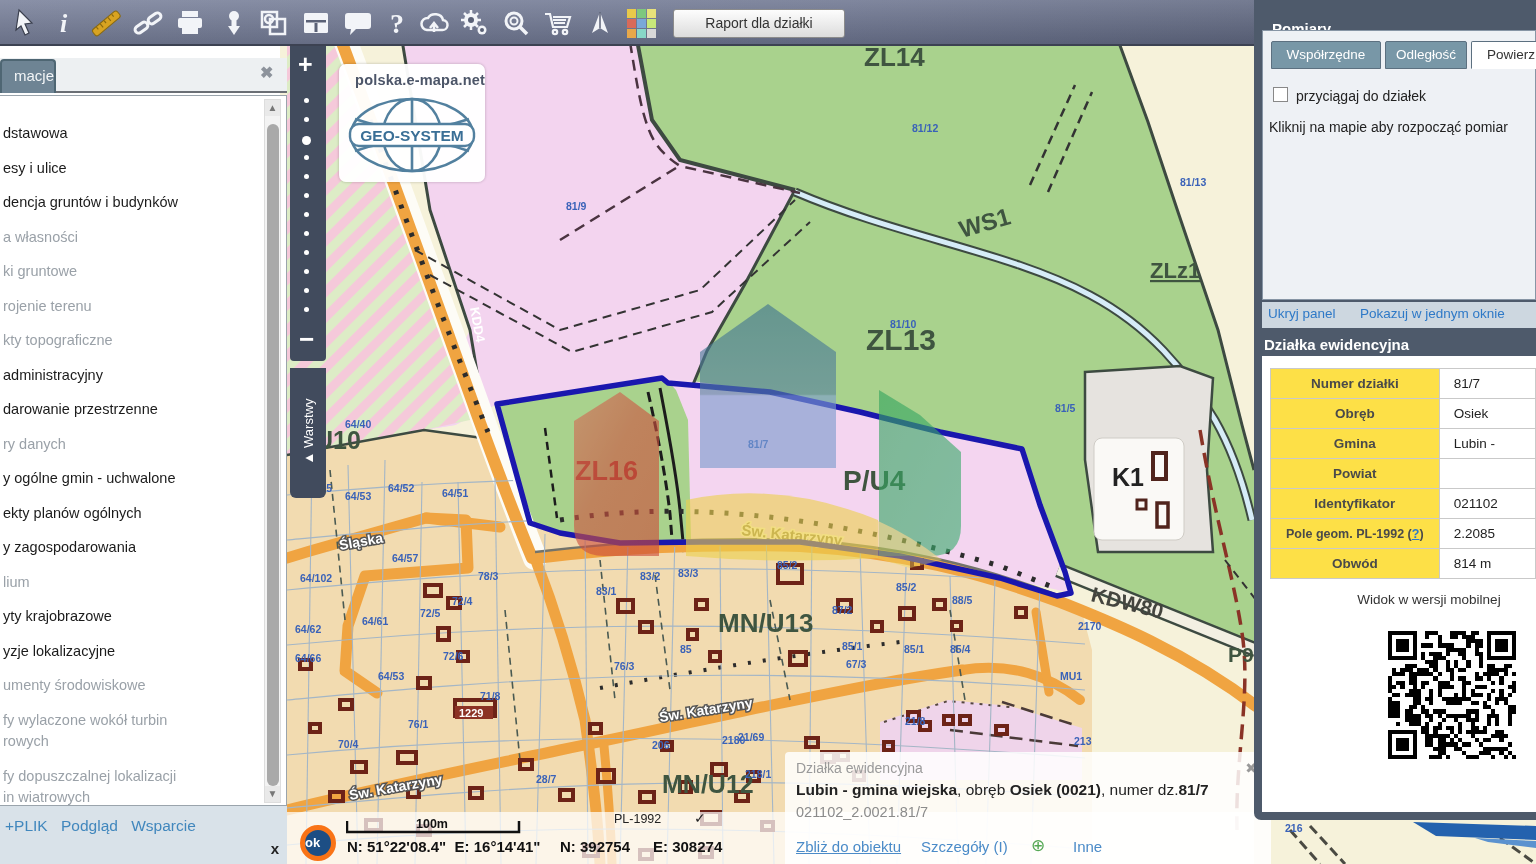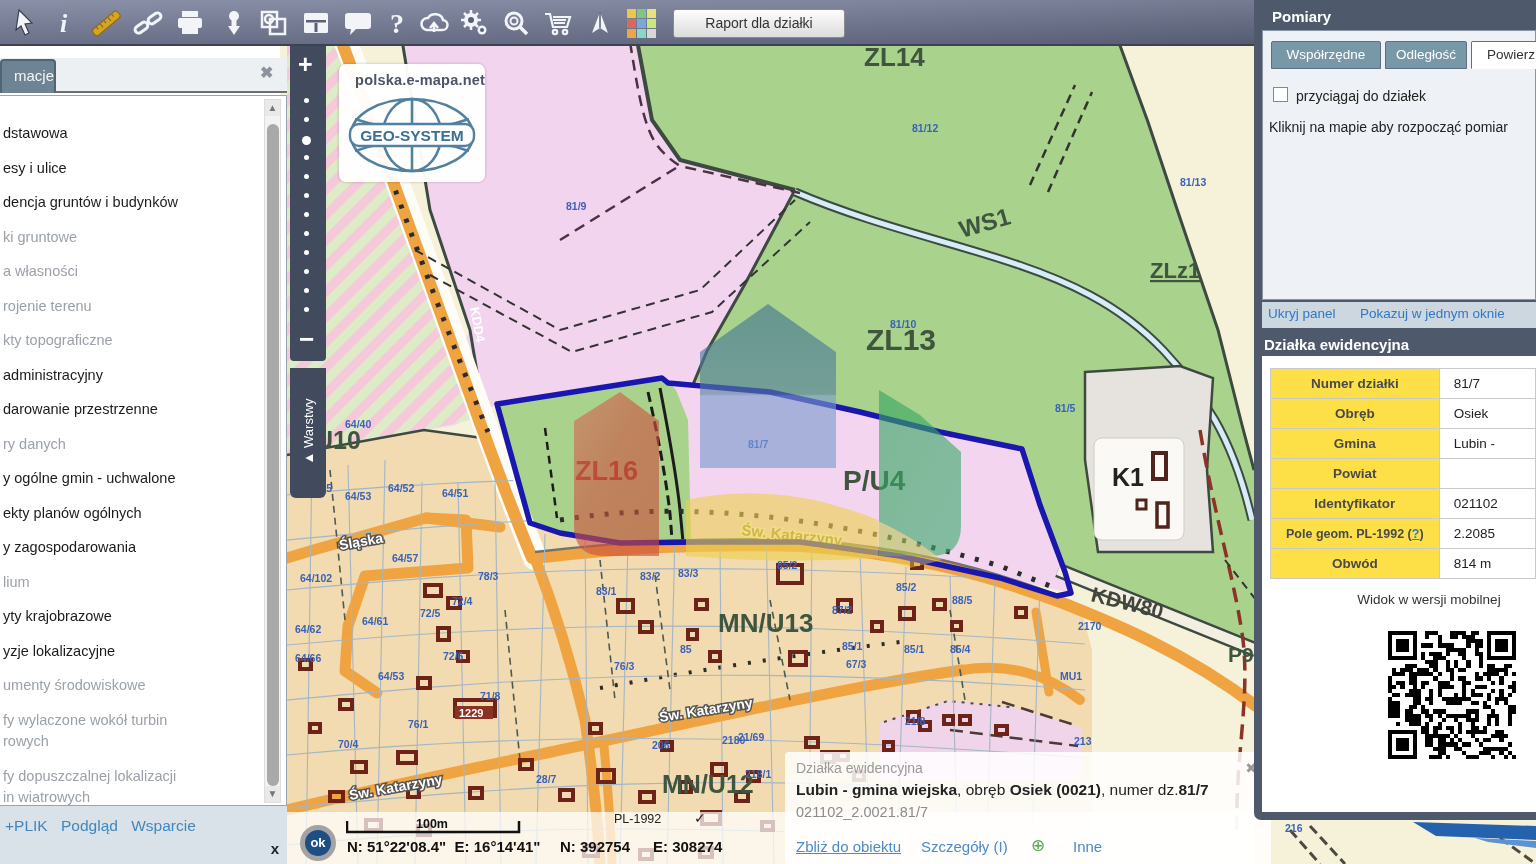--- a/index.html
+++ b/index.html
@@ -29,21 +29,21 @@
 #zstrip{position:absolute;left:290px;top:46px;width:36px;height:315px;background:#414b5d;border-radius:0 0 4px 4px}
 #wtab{position:absolute;left:290px;top:368px;width:36px;height:130px;background:#414b5d;border-radius:0 0 6px 6px}
 #wtab span{position:absolute;left:-47px;top:56px;width:130px;transform:rotate(-90deg);color:#fff;font-size:13px;text-align:center}
 
 #logobox{position:absolute;left:339px;top:64px;width:146px;height:118px;background:rgba(255,255,255,.96);border-radius:7px;
  box-shadow:0 0 3px rgba(0,0,0,.25)}
 #logobox .t{color:#4c5568;font-weight:bold;font-size:14.5px;text-align:right;margin-top:8px;letter-spacing:.2px}
 
 #bbar{position:absolute;left:287px;top:812px;width:967px;height:52px;background:rgba(255,255,255,.72)}
 #okbtn{position:absolute;left:300px;top:825px;width:36px;height:36px;border-radius:50%;background:#1d4e84;
- border:5px solid #a3a3a3;color:#fff;font-size:13px;font-weight:bold;text-align:center;line-height:26px}
+ border:5px solid #f97316;color:#fff;font-size:13px;font-weight:bold;line-height:26px}
 .bcoord{position:absolute;color:#111;font-size:15px;font-weight:bold;white-space:nowrap}
 
 #popup{position:absolute;left:785px;top:752px;width:486px;height:112px;background:rgba(255,255,255,.85);border-radius:4px 4px 0 0}
 #popup .h{color:#9a9a9a;font-size:14px;margin:8px 0 0 11px}
 #popup .l1{color:#222;font-size:15.5px;margin:5px 0 0 11px}
 #popup .l2{color:#8b8b8b;font-size:14.5px;margin:5px 0 0 11px}
 #popup .lk{position:absolute;top:86px;font-size:15px;color:#4b8bc8}
 #pclose{position:absolute;right:14px;top:8px;color:#999;font-size:14px}
 
 #rpanel{position:absolute;left:1254px;top:0;width:282px;height:820px;background:#4e5a6b;border-radius:0 0 0 7px}
@@ -448,22 +448,22 @@
 </div>
 
 <div id="lhead"></div>
     <div id="ltab">macje</div>
 <div id="lclose">✖</div>
 <div id="lpanel">
  <div id="llist">
         <div class="">dstawowa</div>
 <div class="">esy i ulice</div>
 <div class="">dencja gruntów i budynków</div>
+<div class="g">a własności</div>
 <div class="g">ki gruntowe</div>
-<div class="g">a własności</div>
 <div class="g">rojenie terenu</div>
 <div class="g">kty topograficzne</div>
 <div class="">administracyjny</div>
 <div class="">darowanie przestrzenne</div>
 <div class="g">ry danych</div>
 <div class="">y ogólne gmin - uchwalone</div>
 <div class="">ekty planów ogólnych</div>
 <div class="">y zagospodarowania</div>
 <div class="g">lium</div>
 <div class="">yty krajobrazowe</div>
@@ -497,21 +497,21 @@
 <div style="position:absolute;left:14px;top:223px;width:5px;height:5px;border-radius:50%;background:#fff"></div>
 <div style="position:absolute;left:14px;top:242px;width:5px;height:5px;border-radius:50%;background:#fff"></div>
 <div style="position:absolute;left:14px;top:261px;width:5px;height:5px;border-radius:50%;background:#fff"></div>
 <div style="position:absolute;left:9px;top:278px;color:#fff;font-size:26px;font-weight:bold">−</div>
     </div>
 <div id="wtab">
       <span>▲ Warstwy</span>
     </div>
 
 <div id="rpanel">
- <div class="hdr" style="position:absolute;left:18px;top:8px">Pomiary</div>
+ <div class="hdr" style="position:absolute;left:18px;top:20px">Pomiary</div>
  <div id="pombox">
   <div class="tab" style="left:8px;width:110px">Współrzędne</div>
   <div class="tab" style="left:122px;width:82px">Odległość</div>
   <div class="tab tabsel" style="left:208px;width:80px">Powierz</div>
   <div style="position:absolute;left:10px;top:56px;width:15px;height:15px;background:#fff;border:1px solid #888"></div>
   <div style="position:absolute;left:33px;top:57px;font-size:14px;color:#222">przyciągaj do działek</div>
   <div style="position:absolute;left:6px;top:88px;font-size:14px;color:#222;white-space:nowrap">Kliknij na mapie aby rozpocząć pomiar</div>
  </div>
  <div id="linksrow">
         <a href="#" style="position:absolute;left:6px;top:4px">Ukryj panel</a>

